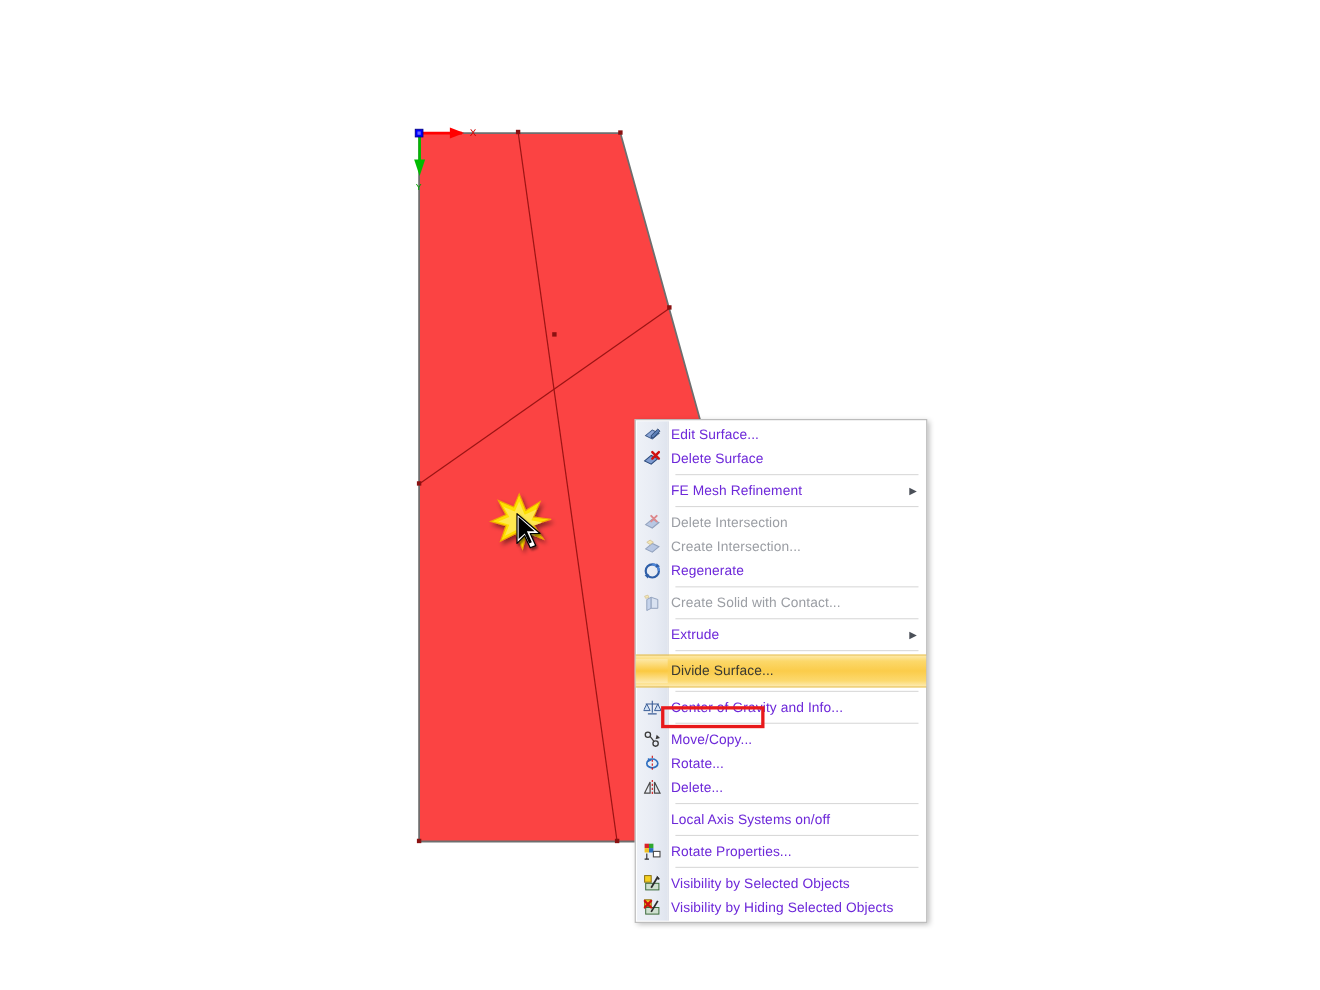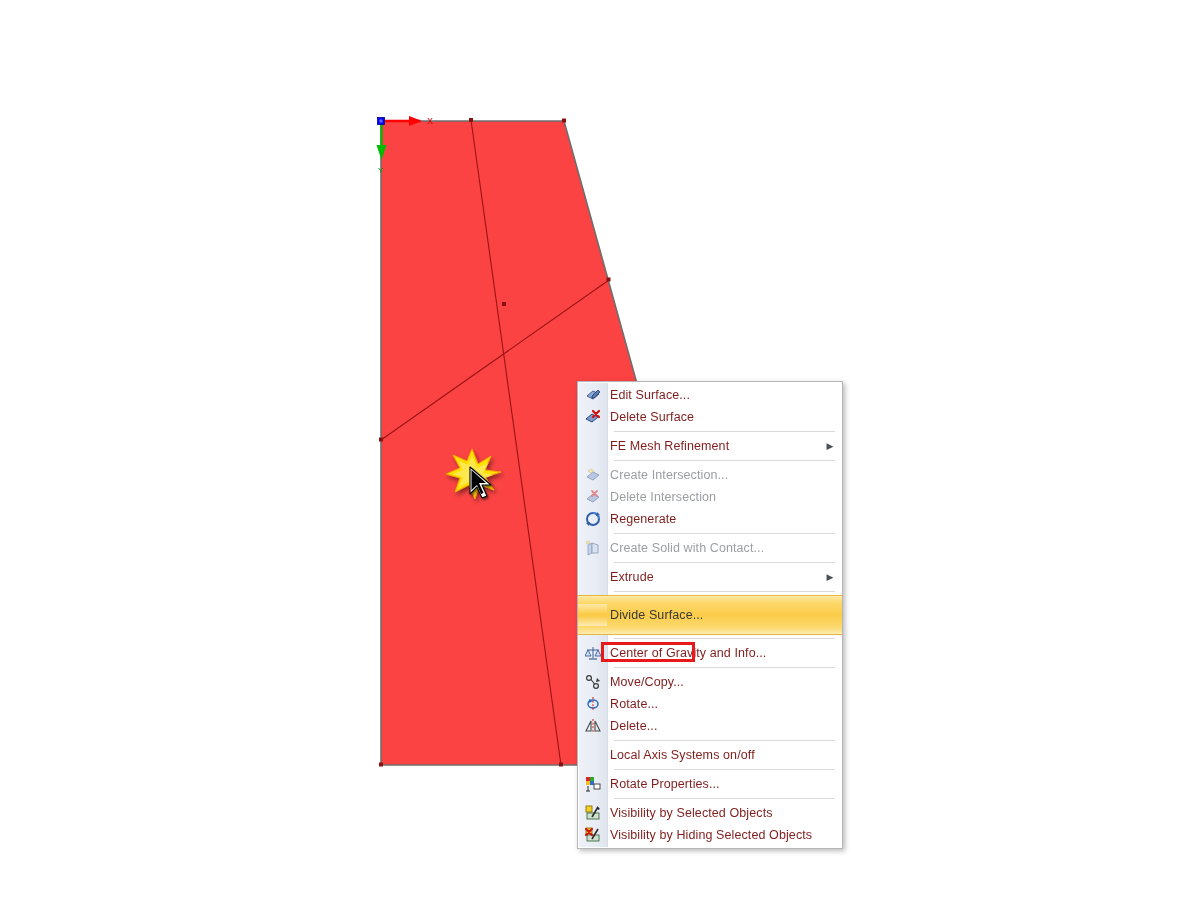--- a/index.html
+++ b/index.html
@@ -77,21 +77,21 @@
     height: 22px;
     display: flex;
     align-items: center;
     justify-content: center;
     position: relative;
     z-index: 3;
   }
   .menu-item .label {
     flex: 1;
     font-size: 12.5px;
-    color: #7f1d1d;
+    color: #6d28d9;
     letter-spacing: 0.1px;
     white-space: nowrap;
     padding-left: 3px;
   }
   .menu-item.disabled .label {
     color: #9b9ea4;
   }
   .menu-item.disabled .icon-cell {
     opacity: 0.45;
   }
@@ -110,21 +110,21 @@
     position: relative;
     z-index: 2;
   }
 
   
   .menu-item.highlighted {
     background: linear-gradient(to bottom,
       #fde9a8 0%, #fcd86a 18%, #fbcc4a 50%, #fcd96e 82%, #fdebb2 100%);
     border-top: 1px solid #e6b93c;
     border-bottom: 1px solid #e6b93c;
-    height: 40px;
+    height: 30px;
   }
   .menu-item.highlighted .icon-cell {
     background: linear-gradient(to bottom,
       #fde9a8 0%, #fbc940 50%, #fdebb2 100%);
   }
   .menu-item.highlighted .label {
     color: #3a3a33;
   }
 
   
@@ -227,34 +227,34 @@
     <div class="menu-item">
       <span class="icon-cell"></span>
       <span class="label">FE Mesh Refinement</span>
       <span class="arrow">▶</span>
     </div>
     <div class="menu-sep"></div>
     <div class="menu-item disabled">
       <span class="icon-cell">
         <svg width="16" height="16" viewBox="0 0 16 16">
           <polygon points="2,10 8,5 14,8 8,13" fill="#7e9bd0" stroke="#2c4a7c" stroke-width="1"></polygon>
+          <path d="M7,2 L12,7 M12,2 L7,7" stroke="#d01010" stroke-width="1.8" stroke-linecap="round"></path>
+        </svg>
+      </span>
+      <span class="label">Delete Intersection</span>
+      <span class="arrow"></span>
+    </div>
+    <div class="menu-item disabled">
+      <span class="icon-cell">
+        <svg width="16" height="16" viewBox="0 0 16 16">
+          <polygon points="2,10 8,5 14,8 8,13" fill="#7e9bd0" stroke="#2c4a7c" stroke-width="1"></polygon>
           <polygon points="3,4 6,2 9,4 6,6" fill="#ffe06a" stroke="#b8912a" stroke-width="0.8"></polygon>
         </svg>
       </span>
       <span class="label">Create Intersection...</span>
-      <span class="arrow"></span>
-    </div>
-    <div class="menu-item disabled">
-      <span class="icon-cell">
-        <svg width="16" height="16" viewBox="0 0 16 16">
-          <polygon points="2,10 8,5 14,8 8,13" fill="#7e9bd0" stroke="#2c4a7c" stroke-width="1"></polygon>
-          <path d="M7,2 L12,7 M12,2 L7,7" stroke="#d01010" stroke-width="1.8" stroke-linecap="round"></path>
-        </svg>
-      </span>
-      <span class="label">Delete Intersection</span>
       <span class="arrow"></span>
     </div>
     <div class="menu-item">
       <span class="icon-cell">
         <svg width="16" height="16" viewBox="0 0 16 16">
           <circle cx="8" cy="8" r="6" fill="none" stroke="#2f5fa8" stroke-width="2"></circle>
           <path d="M8,2 A6,6 0 0,1 14,8" fill="none" stroke="#4d86d8" stroke-width="2"></path>
           <polygon points="12,1 15,4 11,5" fill="#2f5fa8"></polygon>
           <polygon points="4,15 1,12 5,11" fill="#2f5fa8"></polygon>
         </svg>

